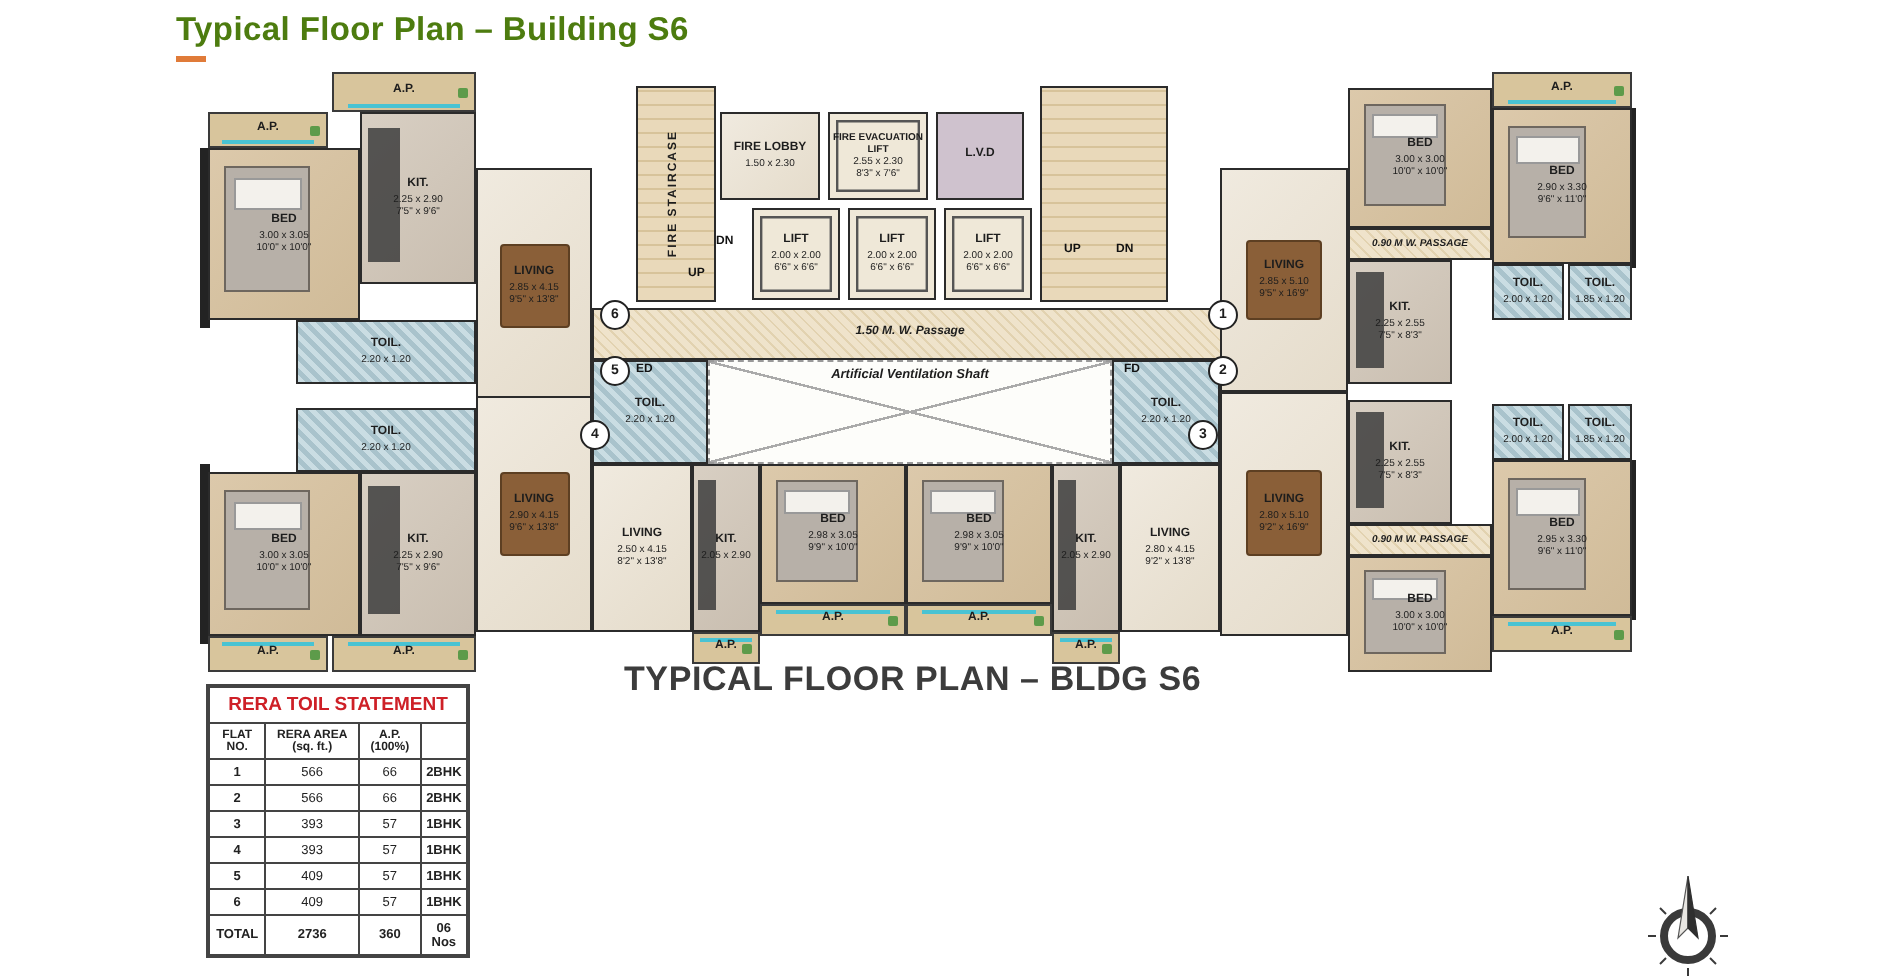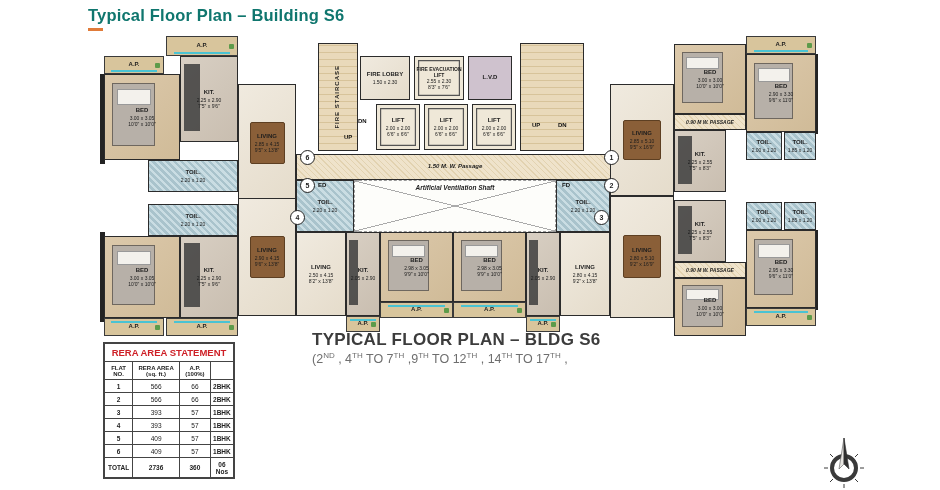--- a/index.html
+++ b/index.html
@@ -1,20 +1,20 @@
 <!DOCTYPE html>
 <html><head>
 <meta charset="utf-8">
 <style>
   html,body{margin:0;padding:0;}
   body{position:relative;width:940px;height:490px;background:#ffffff;overflow:hidden;
        font-family:"Liberation Sans",sans-serif;color:#1d1d1d;}
   .abs{position:absolute;}
   
-  #page-title{left:88px;top:6px;font-size:16.5px;font-weight:bold;color:#0f766e;letter-spacing:.2px;text-align:center;}
+  #page-title{left:88px;top:6px;font-size:16.5px;font-weight:bold;color:#4d7c0f;letter-spacing:.2px;text-align:center;}
   #title-dash{left:88px;top:28px;width:15px;height:3px;background:#e07b39;}
   
   #plan{left:100px;top:30px;width:720px;height:312px;}
   .room{position:absolute;box-sizing:border-box;border:1.6px solid #2b2b2b;
         display:flex;flex-direction:column;align-items:center;justify-content:center;
         text-align:center;line-height:1.2;overflow:hidden;}
   .rl{font-weight:bold;font-size:6px;position:relative;z-index:2;}
   .rd{font-size:5px;position:relative;z-index:2;}
   .bedR{background:linear-gradient(135deg,#dcc9ab,#d0bb98);}
   .kitR{background:linear-gradient(135deg,#d8cfc3,#c9beb0);}
@@ -313,21 +313,21 @@
   <div class="flat-circle" style="left:200px;top:148px">5</div>
   <div class="flat-circle" style="left:190px;top:180px">4</div>
   <div class="flat-circle" style="left:504px;top:120px">1</div>
   <div class="flat-circle" style="left:504px;top:148px">2</div>
   <div class="flat-circle" style="left:494px;top:180px">3</div>
 </div>
 
 <table class="abs" id="rera">
   <tbody>
       <tr>
-        <td class="tt" colspan="4">RERA AREA STATEMENT</td>
+        <td class="tt" colspan="4">RERA TOIL STATEMENT</td>
       </tr>
   <tr>
     <td class="hd">FLAT NO.</td>
     <td class="hd">RERA AREA (sq. ft.)</td>
     <td class="hd">A.P. (100%)</td>
     <td class="hd"></td>
   </tr>
   <tr>
         <td class="bb">1</td>
         <td>566</td>
@@ -368,21 +368,20 @@
         <td class="bb">TOTAL</td>
         <td class="bb">2736</td>
         <td class="bb">360</td>
         <td class="bb">06 Nos</td>
       </tr>
 </tbody>
   </table>
 
 <div class="abs" id="caption">
   <div id="caption-title">TYPICAL FLOOR PLAN – BLDG S6</div>
-  <div class="cap-line">(2<sup>ND</sup> , 4<sup>TH</sup> TO 7<sup>TH</sup> ,9<sup>TH</sup> TO 12<sup>TH</sup> , 14<sup>TH</sup> TO 17<sup>TH</sup> ,</div>
 </div>
 
 <svg class="abs" id="compass" viewBox="0 0 52 52">
   <g stroke="#3a3a3a">
     <circle cx="26" cy="32" r="12" fill="none" stroke-width="4"></circle>
     <line x1="26" y1="16" x2="26" y2="12" stroke-width="1"></line>
     <line x1="26" y1="48" x2="26" y2="52" stroke-width="1"></line>
     <line x1="10" y1="32" x2="6" y2="32" stroke-width="1"></line>
     <line x1="42" y1="32" x2="46" y2="32" stroke-width="1"></line>
     <line x1="15" y1="21" x2="12" y2="18" stroke-width="1"></line>

